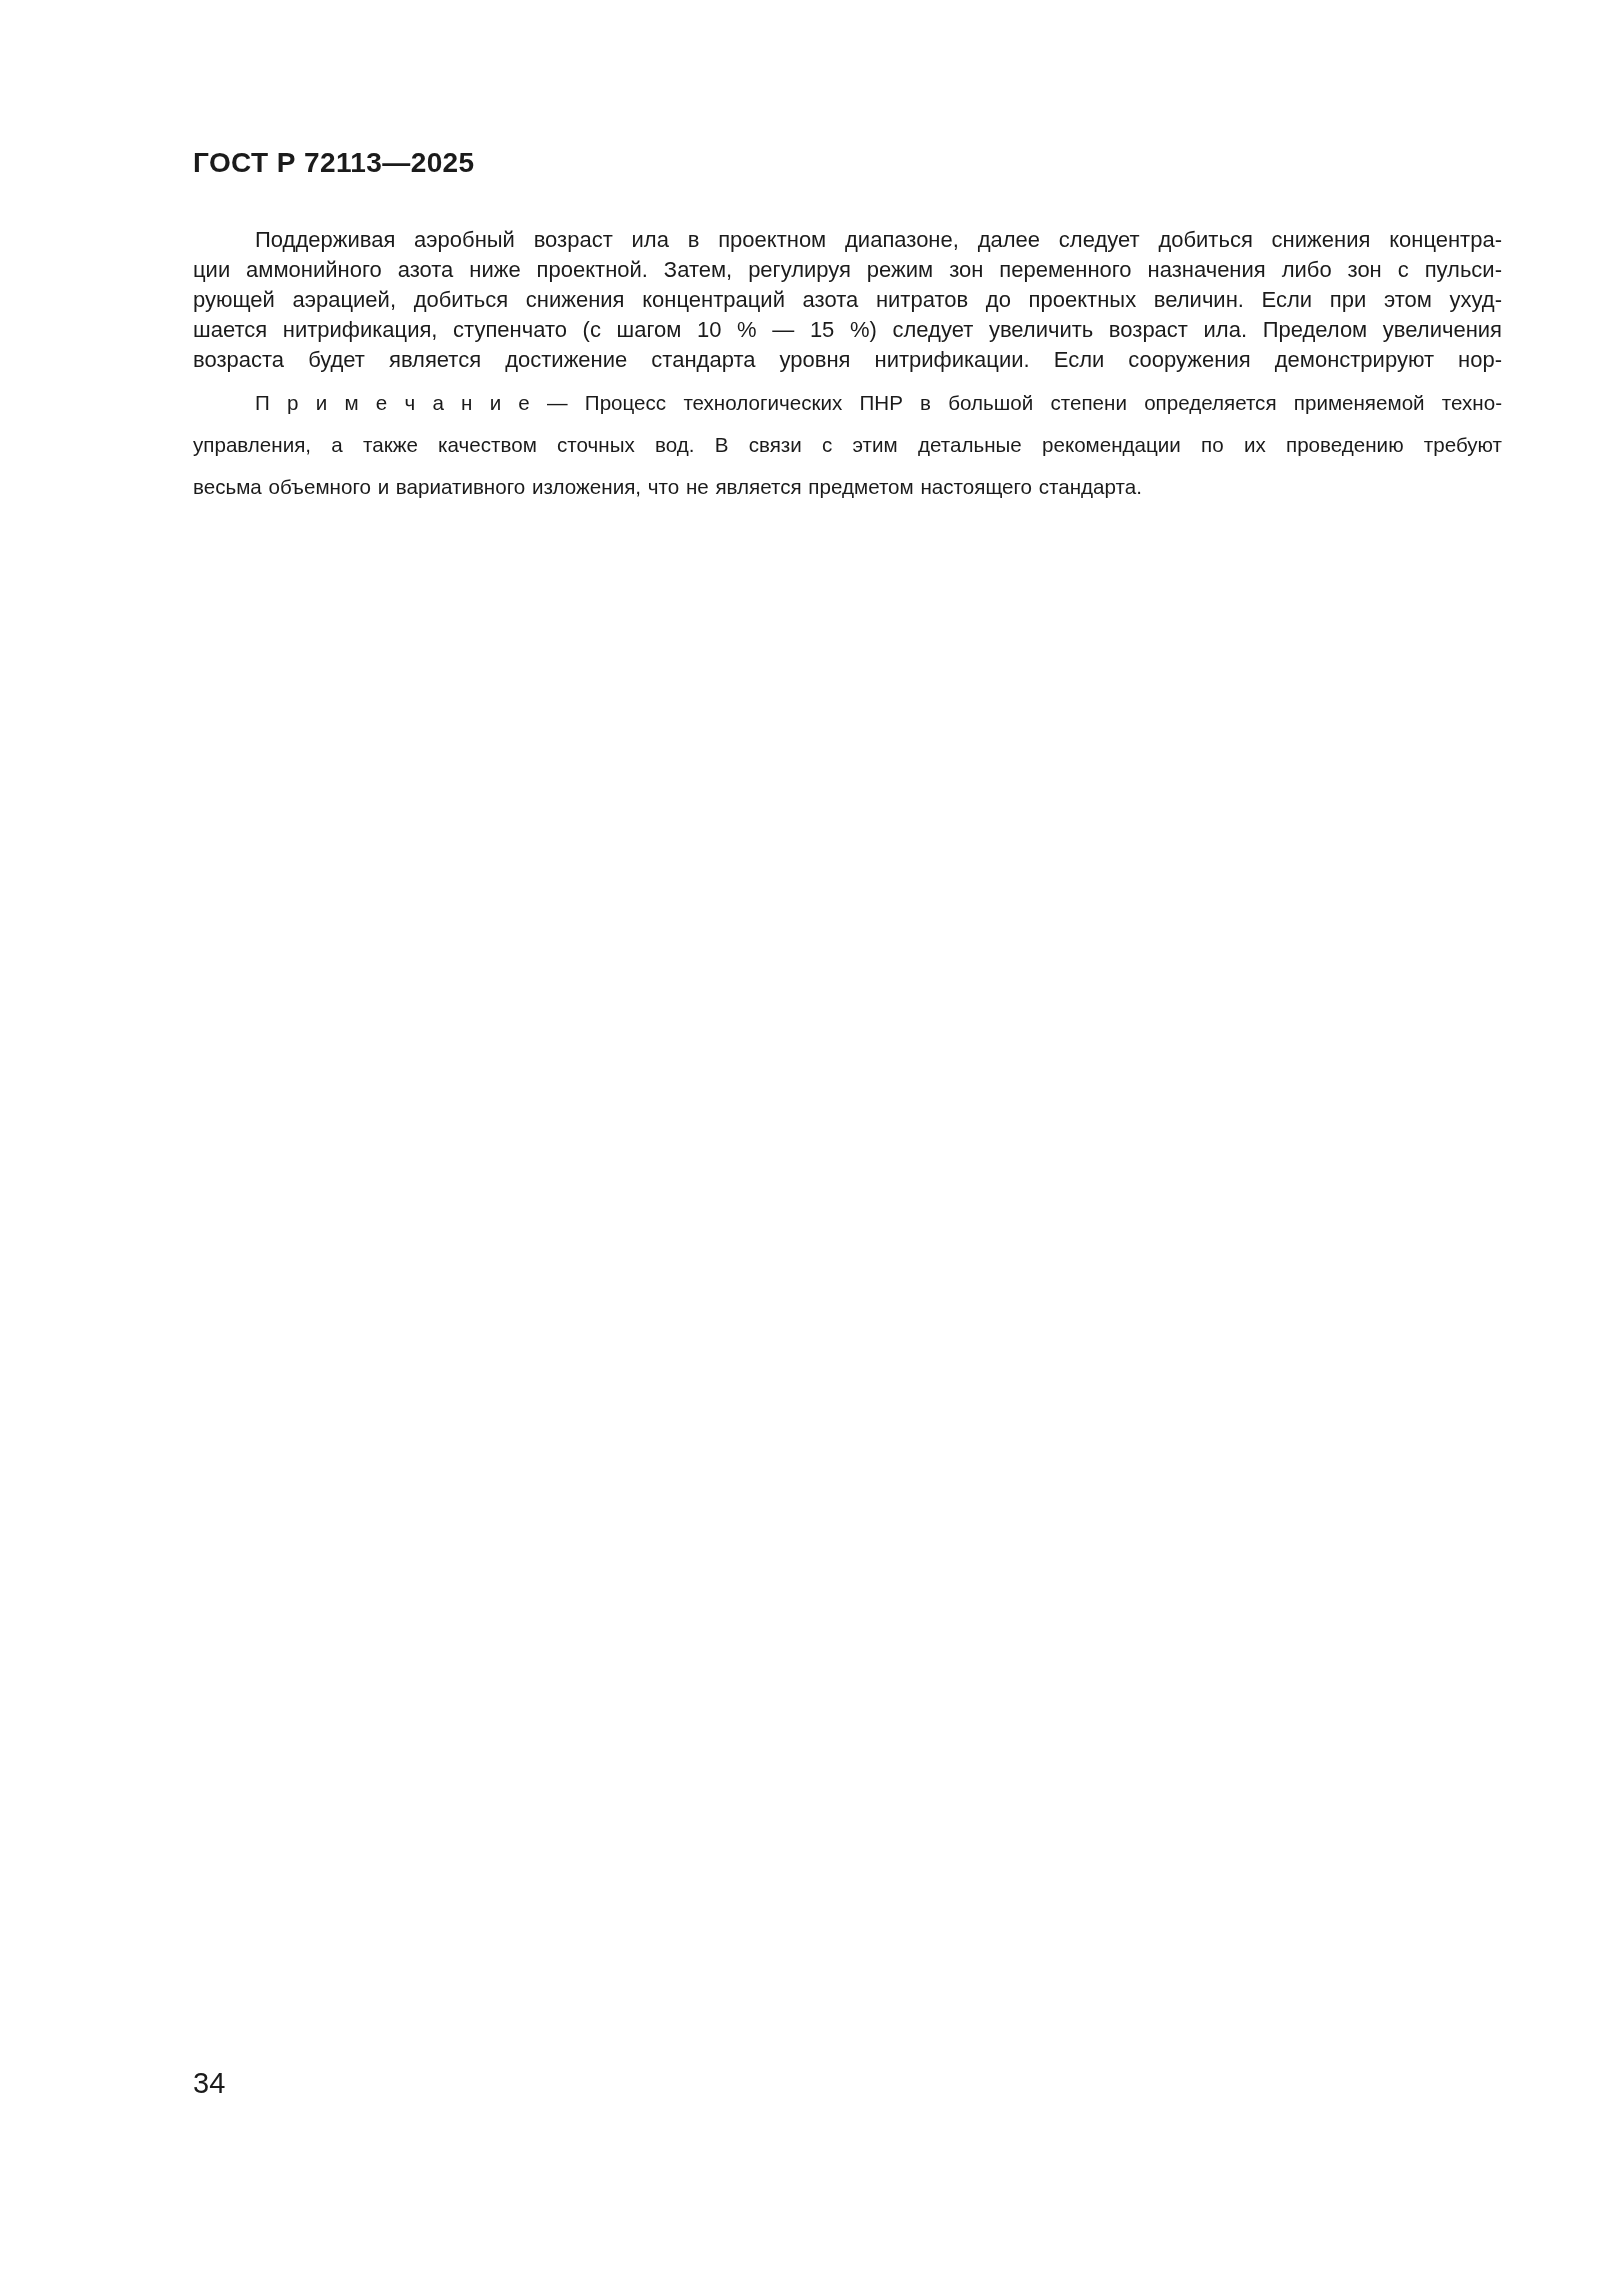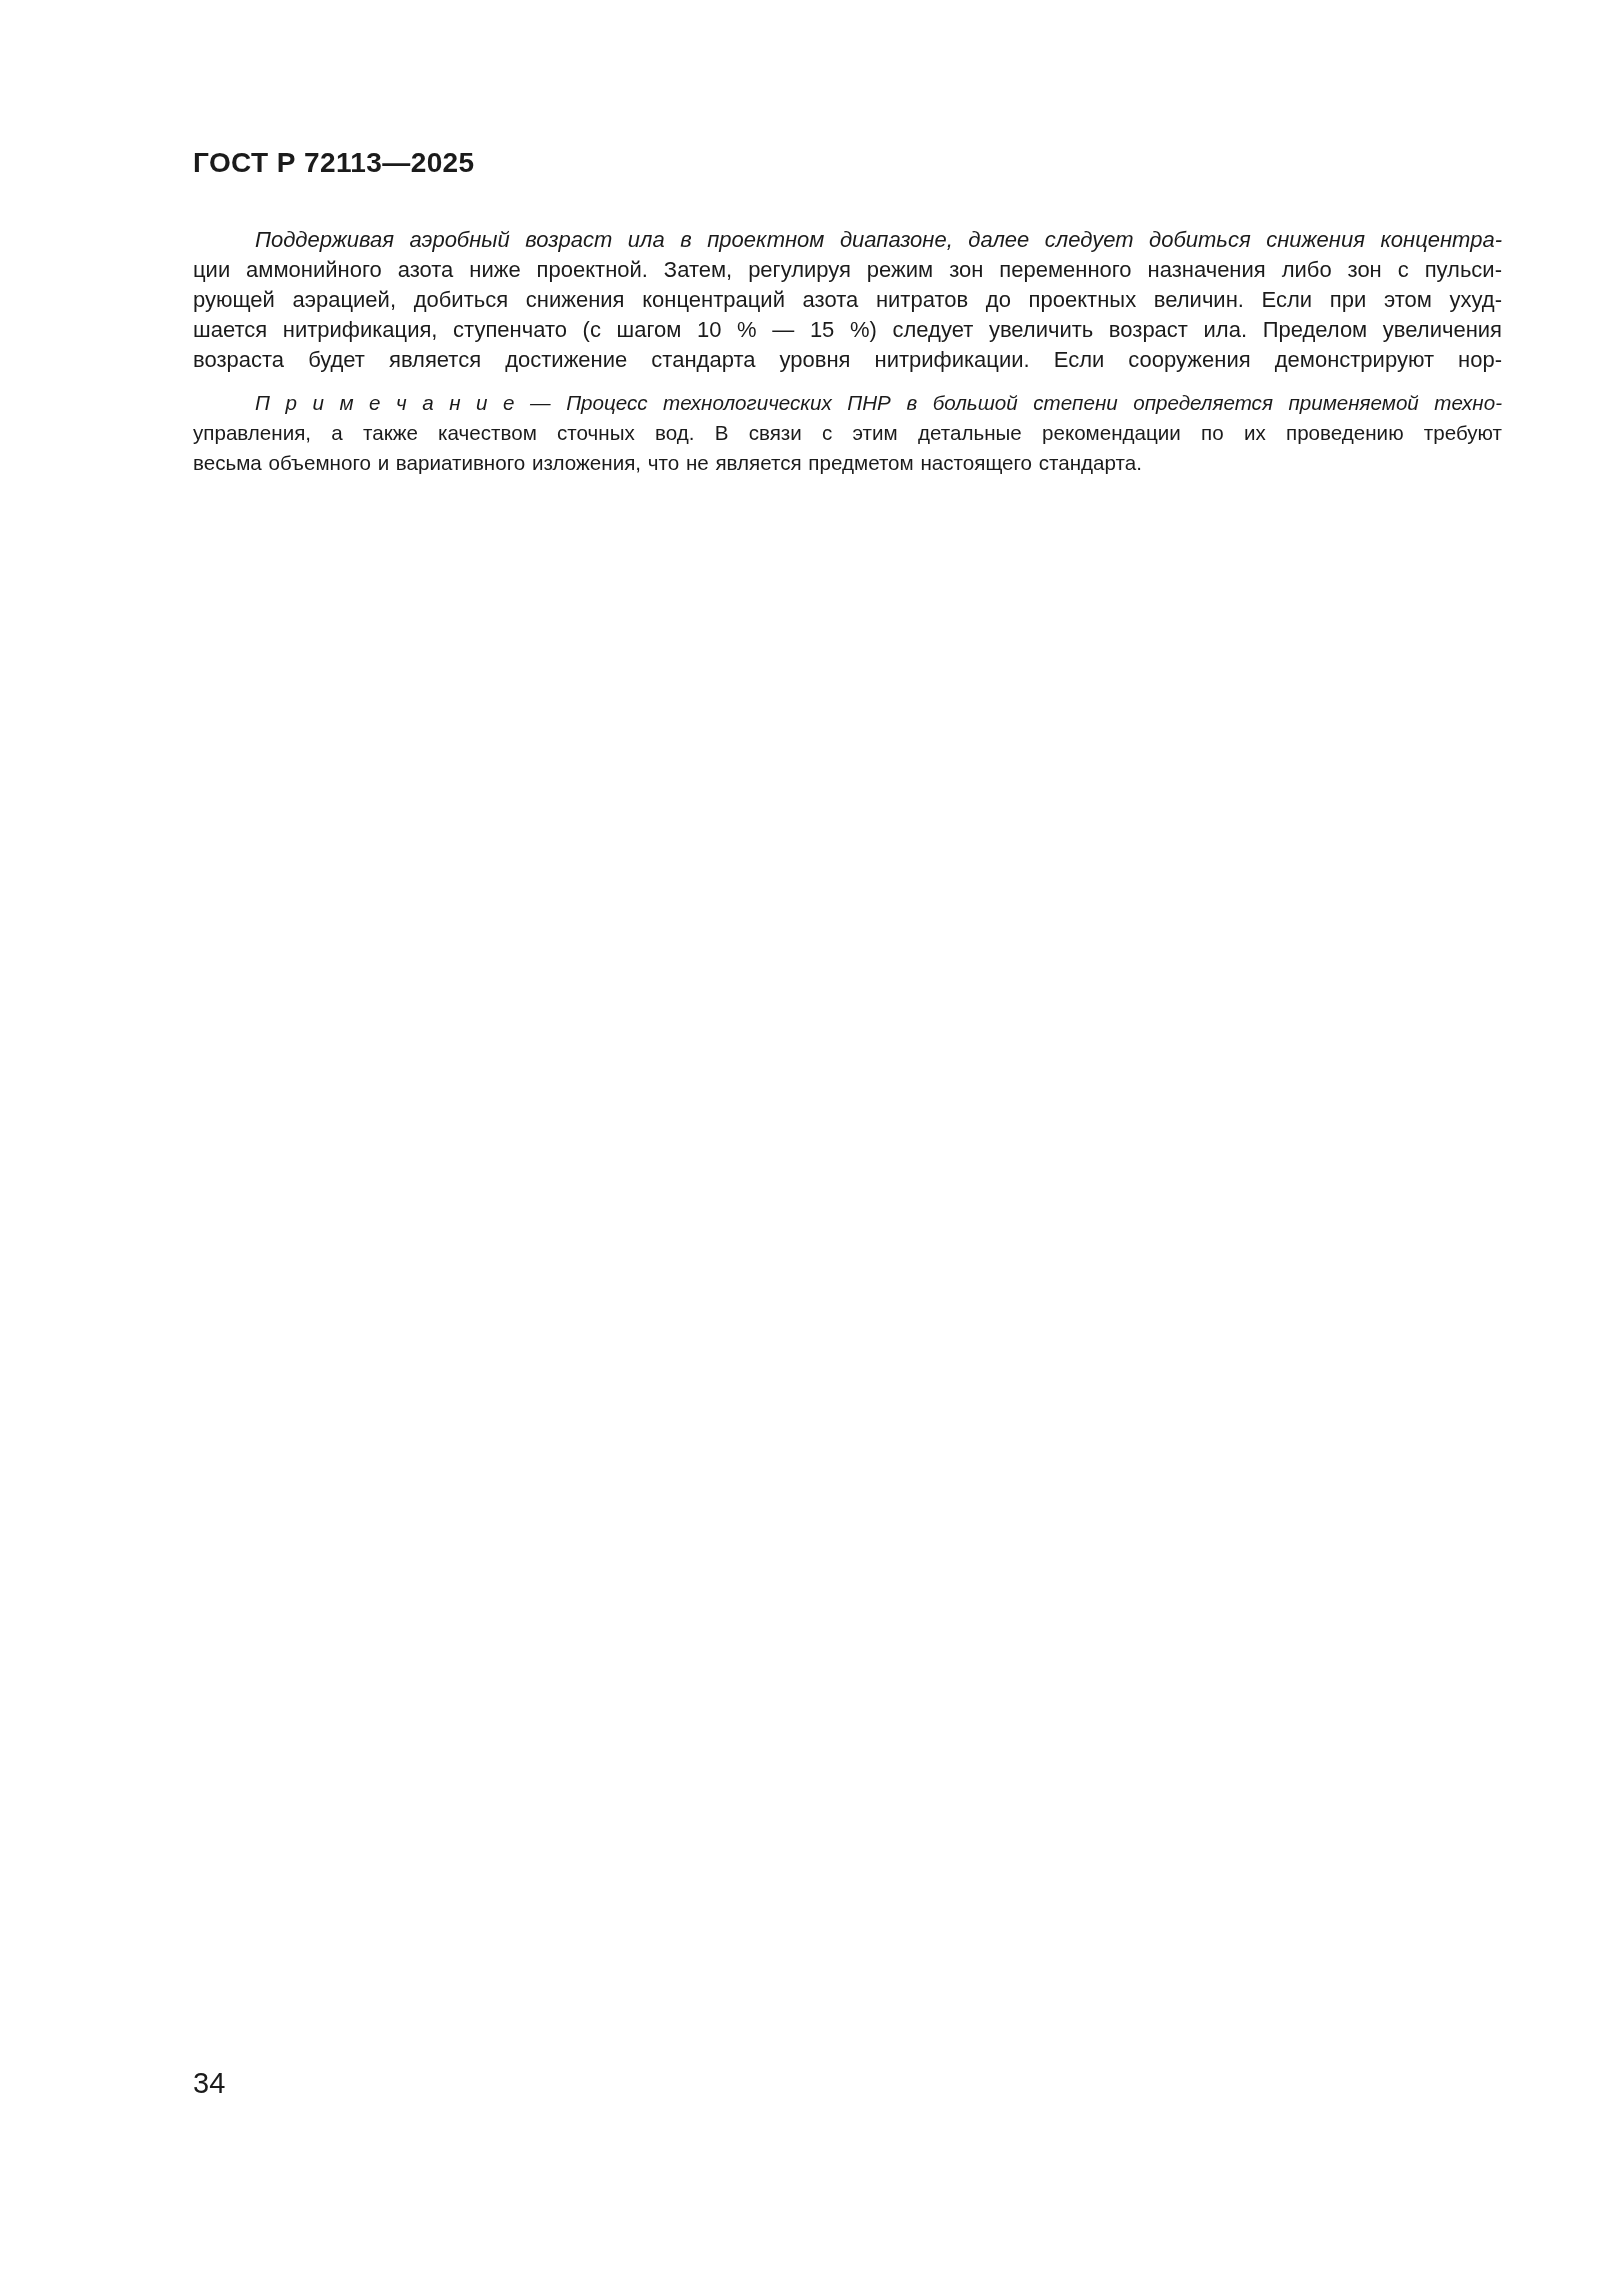--- a/index.html
+++ b/index.html
@@ -35,31 +35,31 @@
   }
   .para-line {
     font-size: 22px;
     line-height: 30px;
     text-align: justify;
     text-align-last: justify;
     word-spacing: 1px;
   }
   .para-line.first-line {
     text-indent: 62px;
-    font-style: italic;
   }
   .para-line.last-line {
     text-align-last: left;
   }
   .note-block {
     margin-top: 12.7px;
   }
   .note-block .para-line {
     font-size: 20.6px;
     line-height: 30px;
+    margin-top: 12px;
   }
   .page-num {
     position: absolute;
     left: 193px;
     top: 2068px;
     font-size: 29px;
     line-height: 30px;
   }
 </style>
 </head>

